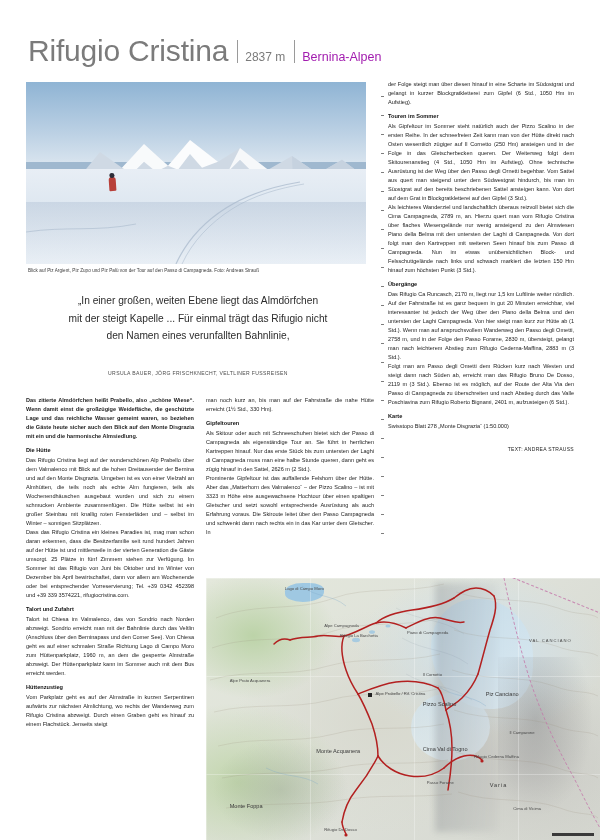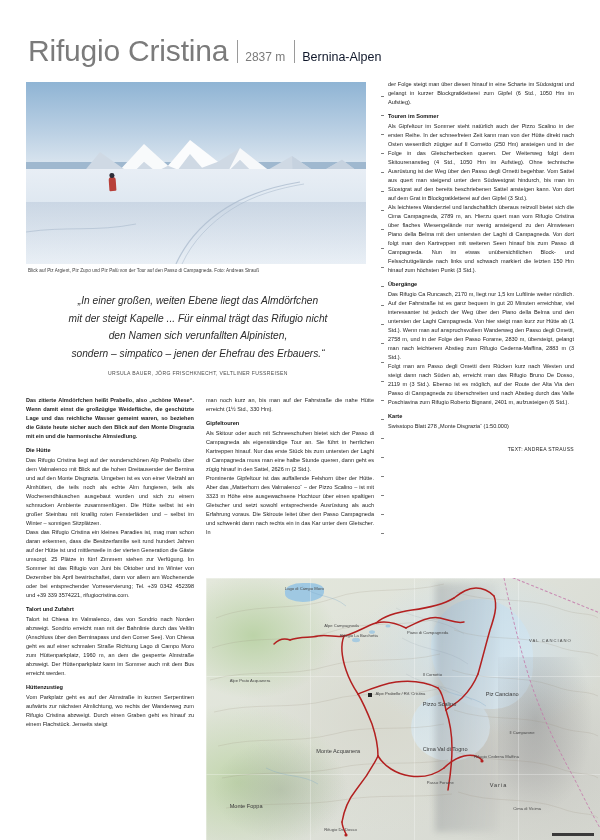--- a/index.html
+++ b/index.html
@@ -39,21 +39,21 @@
   }
   .title-alt {
     font-size: 12px;
     font-weight: 400;
     color: #7b7b7b;
     line-height: 1;
   }
   .title-range {
     font-size: 12.5px;
     font-weight: 400;
-    color: #0f172a;
+    color: #a21caf;
     line-height: 1;
   }
 
   
   .hero {
     position: absolute;
     left: 26px; top: 82px;
     width: 340px; height: 182px;
     overflow: hidden;
     background: #9fb8cf;
@@ -94,21 +94,20 @@
     line-height: 1.2;
   }
 
   
   .quote {
     position: absolute;
     left: 26px; top: 292px;
     width: 344px;
     text-align: center;
     font-family: "Liberation Sans", sans-serif;
-    font-style: italic;
     font-size: 10.2px;
     line-height: 1.72;
     color: #2b2b2b;
   }
   .quote-credit {
     position: absolute;
     left: 26px; top: 370px;
     width: 344px;
     text-align: center;
     font-size: 5.1px;
@@ -222,22 +221,21 @@
       <path d="M156,182 C166,160 184,141 206,127 C228,113 254,106 278,102" stroke="rgba(170,186,204,0.55)" stroke-width="1" fill="none"></path>
       <path d="M0,150 C40,144 70,150 110,142" stroke="rgba(160,178,198,0.5)" stroke-width="1" fill="none"></path>
     </svg>
     <div class="climber"></div>
   </div>
   <div class="hero-caption">Blick auf Piz Argient, Piz Zupo und Piz Palü von der Tour auf den Passo di Campagneda. Foto: Andreas Strauß</div>
 
   <div class="quote">
     <div>„In einer großen, weiten Ebene liegt das Almdörfchen</div>
     <div>mit der steigt Kapelle ... Für einmal trägt das Rifugio nicht</div>
-    <div>den Namen sich verunfallten Alpinisten,</div>
-    <div>sondern – simpatico – jenen der Ehefrau des Erbauers.“</div>
+    <div>den Namen eines verunfallten Bahnlinie,</div>
   </div>
   <div class="quote-credit">URSULA BAUER, JÖRG FRISCHKNECHT, VELTLINER FUSSREISEN</div>
 
   <div class="col" id="col-left">
     <p class="lead">Das zitierte Almdörfchen heißt Prabello, also „schöne Wiese“. Wenn damit einst die großzügige Weidefläche, die geschützte Lage und das reichliche Wasser gemeint waren, so beziehen die Gäste heute sicher auch den Blick auf den Monte Disgrazia mit ein und die harmonische Almsiedlung.</p>
     <h3>Die Hütte</h3>
     <p>Das Rifugio Cristina liegt auf der wunderschönen Alp Prabello über dem Valmalenco mit Blick auf die hohen Dreitausender der Bernina und auf den Monte Disgrazia. Umgeben ist es von einer Vielzahl an Almhütten, die teils noch als echte Alm fungieren, teils als Wochenendhäuschen ausgebaut wurden und sich zu einem schmucken Ambiente zusammenfügen. Die Hütte selbst ist ein großer Steinbau mit knallig roten Fensterläden und – selbst im Winter – sonnigen Sitzplätzen.</p>
     <p>Dass das Rifugio Cristina ein kleines Paradies ist, mag man schon daran erkennen, dass die Besitzerfamilie seit rund hundert Jahren auf der Hütte ist und mittlerweile in der vierten Generation die Gäste umsorgt. 25 Plätze in fünf Zimmern stehen zur Verfügung. Im Sommer ist das Rifugio von Juni bis Oktober und im Winter von Dezember bis April bewirtschaftet, dann vor allem am Wochenende oder bei entsprechender Vorreservierung; Tel. +39 0342 452398 und +39 339 3574221, rifugiocristina.com.</p>
     <h3>Talort und Zufahrt</h3>
     <p>Talort ist Chiesa im Valmalenco, das von Sondrio nach Norden abzweigt. Sondrio erreicht man mit der Bahnlinie durch das Veltlin (Anschluss über den Berninapass und den Comer See). Von Chiesa geht es auf einer schmalen Straße Richtung Lago di Campo Moro zum Hüttenparkplatz, 1960 m, an dem die gesperrte Almstraße abzweigt. Der Hüttenparkplatz kann im Sommer auch mit dem Bus erreicht werden.</p>

